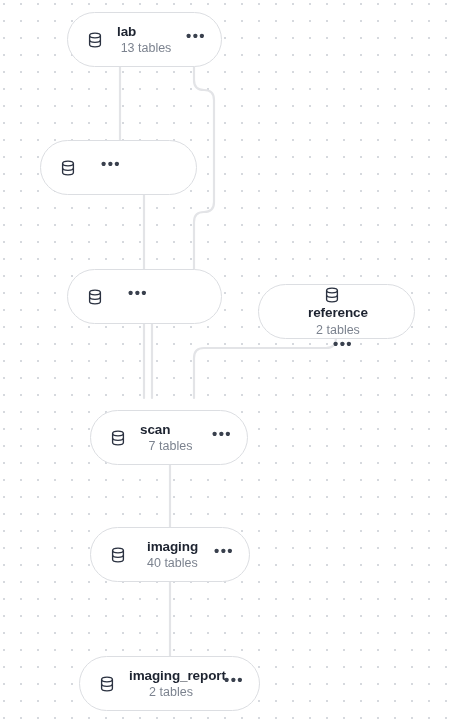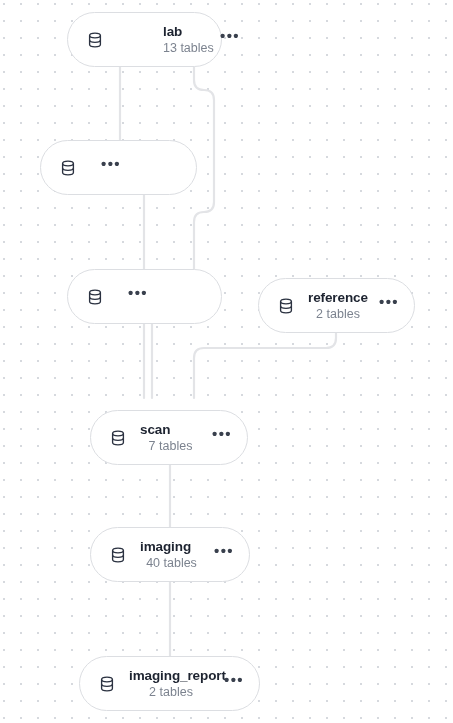--- a/index.html
+++ b/index.html
@@ -132,21 +132,21 @@
 
     <path class="edge-path" d="M 152,324 L 152,398"></path>
 
     <path class="edge-path" d="M 336,324 L 336,338 Q 336,348 326,348 L 204,348 Q 194,348 194,358 L 194,398"></path>
 
     <path class="edge-path" d="M 170,453 L 170,527"></path>
 
     <path class="edge-path" d="M 170,582 L 170,656"></path>
   </svg>
 
-  <div class="node" style="left:67px; top:12px; width:155px;gap:46px;">
+  <div class="node" style="left:67px; top:12px; width:155px;">
     <span class="node-icon">
       <svg width="18" height="18" viewBox="0 0 20 20">
         <ellipse cx="10" cy="5" rx="6" ry="2.6" fill="none" stroke="#2b3241" stroke-width="1.5"></ellipse>
         <path d="M4 5 L4 15 C4 16.4 6.7 17.6 10 17.6 C13.3 17.6 16 16.4 16 15 L16 5" fill="none" stroke="#2b3241" stroke-width="1.5"></path>
         <path d="M4 10 C4 11.4 6.7 12.6 10 12.6 C13.3 12.6 16 11.4 16 10" fill="none" stroke="#2b3241" stroke-width="1.5"></path>
       </svg>
     </span>
     <span class="node-text">
       <span class="node-title">lab</span>
       <span class="node-sub">13 tables</span>
@@ -175,21 +175,21 @@
         <ellipse cx="10" cy="5" rx="6" ry="2.6" fill="none" stroke="#2b3241" stroke-width="1.5"></ellipse>
         <path d="M4 5 L4 15 C4 16.4 6.7 17.6 10 17.6 C13.3 17.6 16 16.4 16 15 L16 5" fill="none" stroke="#2b3241" stroke-width="1.5"></path>
         <path d="M4 10 C4 11.4 6.7 12.6 10 12.6 C13.3 12.6 16 11.4 16 10" fill="none" stroke="#2b3241" stroke-width="1.5"></path>
       </svg>
     </span>
     <span class="node-menu">
       <span class="dots">•••</span>
     </span>
   </div>
 
-  <div class="node" style="left:258px; top:278px; width:157px;">
+  <div class="node" style="left:258px; top:284px; width:157px;flex-direction:column;">
     <span class="node-icon">
       <svg width="18" height="18" viewBox="0 0 20 20">
         <ellipse cx="10" cy="5" rx="6" ry="2.6" fill="none" stroke="#2b3241" stroke-width="1.5"></ellipse>
         <path d="M4 5 L4 15 C4 16.4 6.7 17.6 10 17.6 C13.3 17.6 16 16.4 16 15 L16 5" fill="none" stroke="#2b3241" stroke-width="1.5"></path>
         <path d="M4 10 C4 11.4 6.7 12.6 10 12.6 C13.3 12.6 16 11.4 16 10" fill="none" stroke="#2b3241" stroke-width="1.5"></path>
       </svg>
     </span>
     <span class="node-text">
       <span class="node-title">reference</span>
       <span class="node-sub">2 tables</span>
@@ -209,21 +209,21 @@
     </span>
     <span class="node-text">
       <span class="node-title">scan</span>
       <span class="node-sub">7 tables</span>
     </span>
     <span class="node-menu">
       <span class="dots">•••</span>
     </span>
   </div>
 
-  <div class="node" style="left:90px; top:527px; width:160px;">
+  <div class="node" style="left:90px; top:527px; width:160px;gap:7px;">
     <span class="node-icon">
       <svg width="18" height="18" viewBox="0 0 20 20">
         <ellipse cx="10" cy="5" rx="6" ry="2.6" fill="none" stroke="#2b3241" stroke-width="1.5"></ellipse>
         <path d="M4 5 L4 15 C4 16.4 6.7 17.6 10 17.6 C13.3 17.6 16 16.4 16 15 L16 5" fill="none" stroke="#2b3241" stroke-width="1.5"></path>
         <path d="M4 10 C4 11.4 6.7 12.6 10 12.6 C13.3 12.6 16 11.4 16 10" fill="none" stroke="#2b3241" stroke-width="1.5"></path>
       </svg>
     </span>
     <span class="node-text">
       <span class="node-title">imaging</span>
       <span class="node-sub">40 tables</span>

